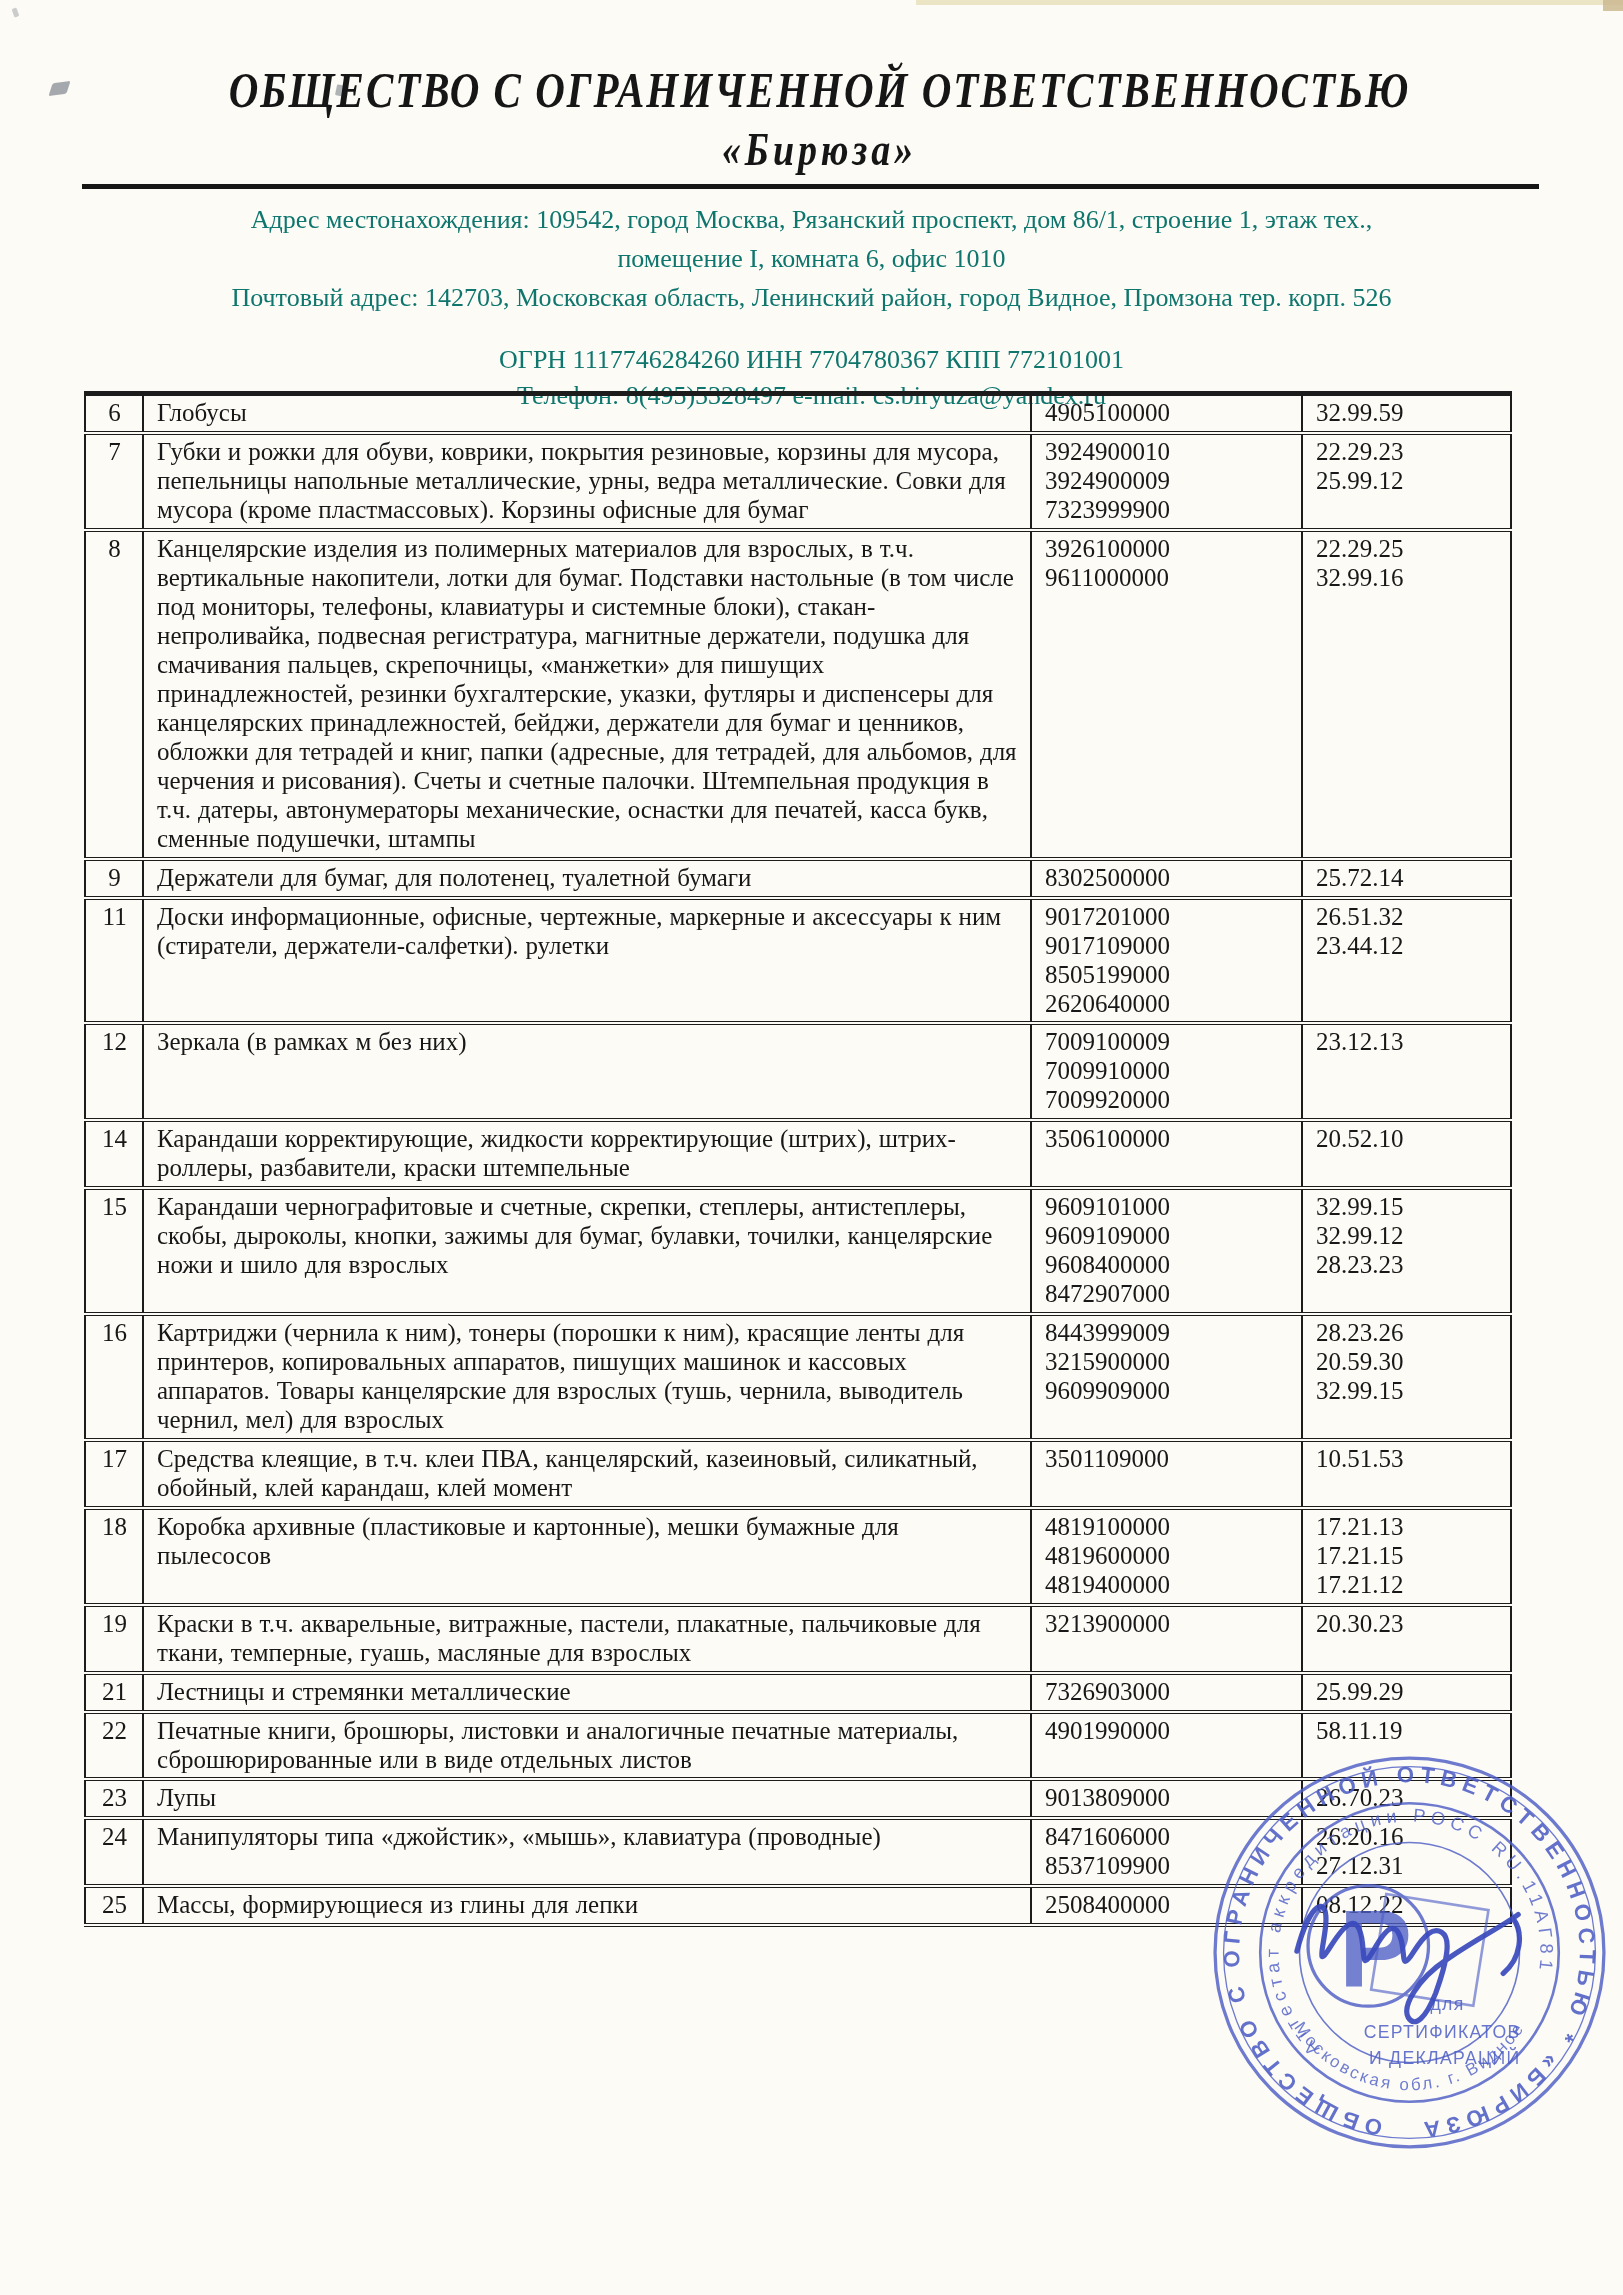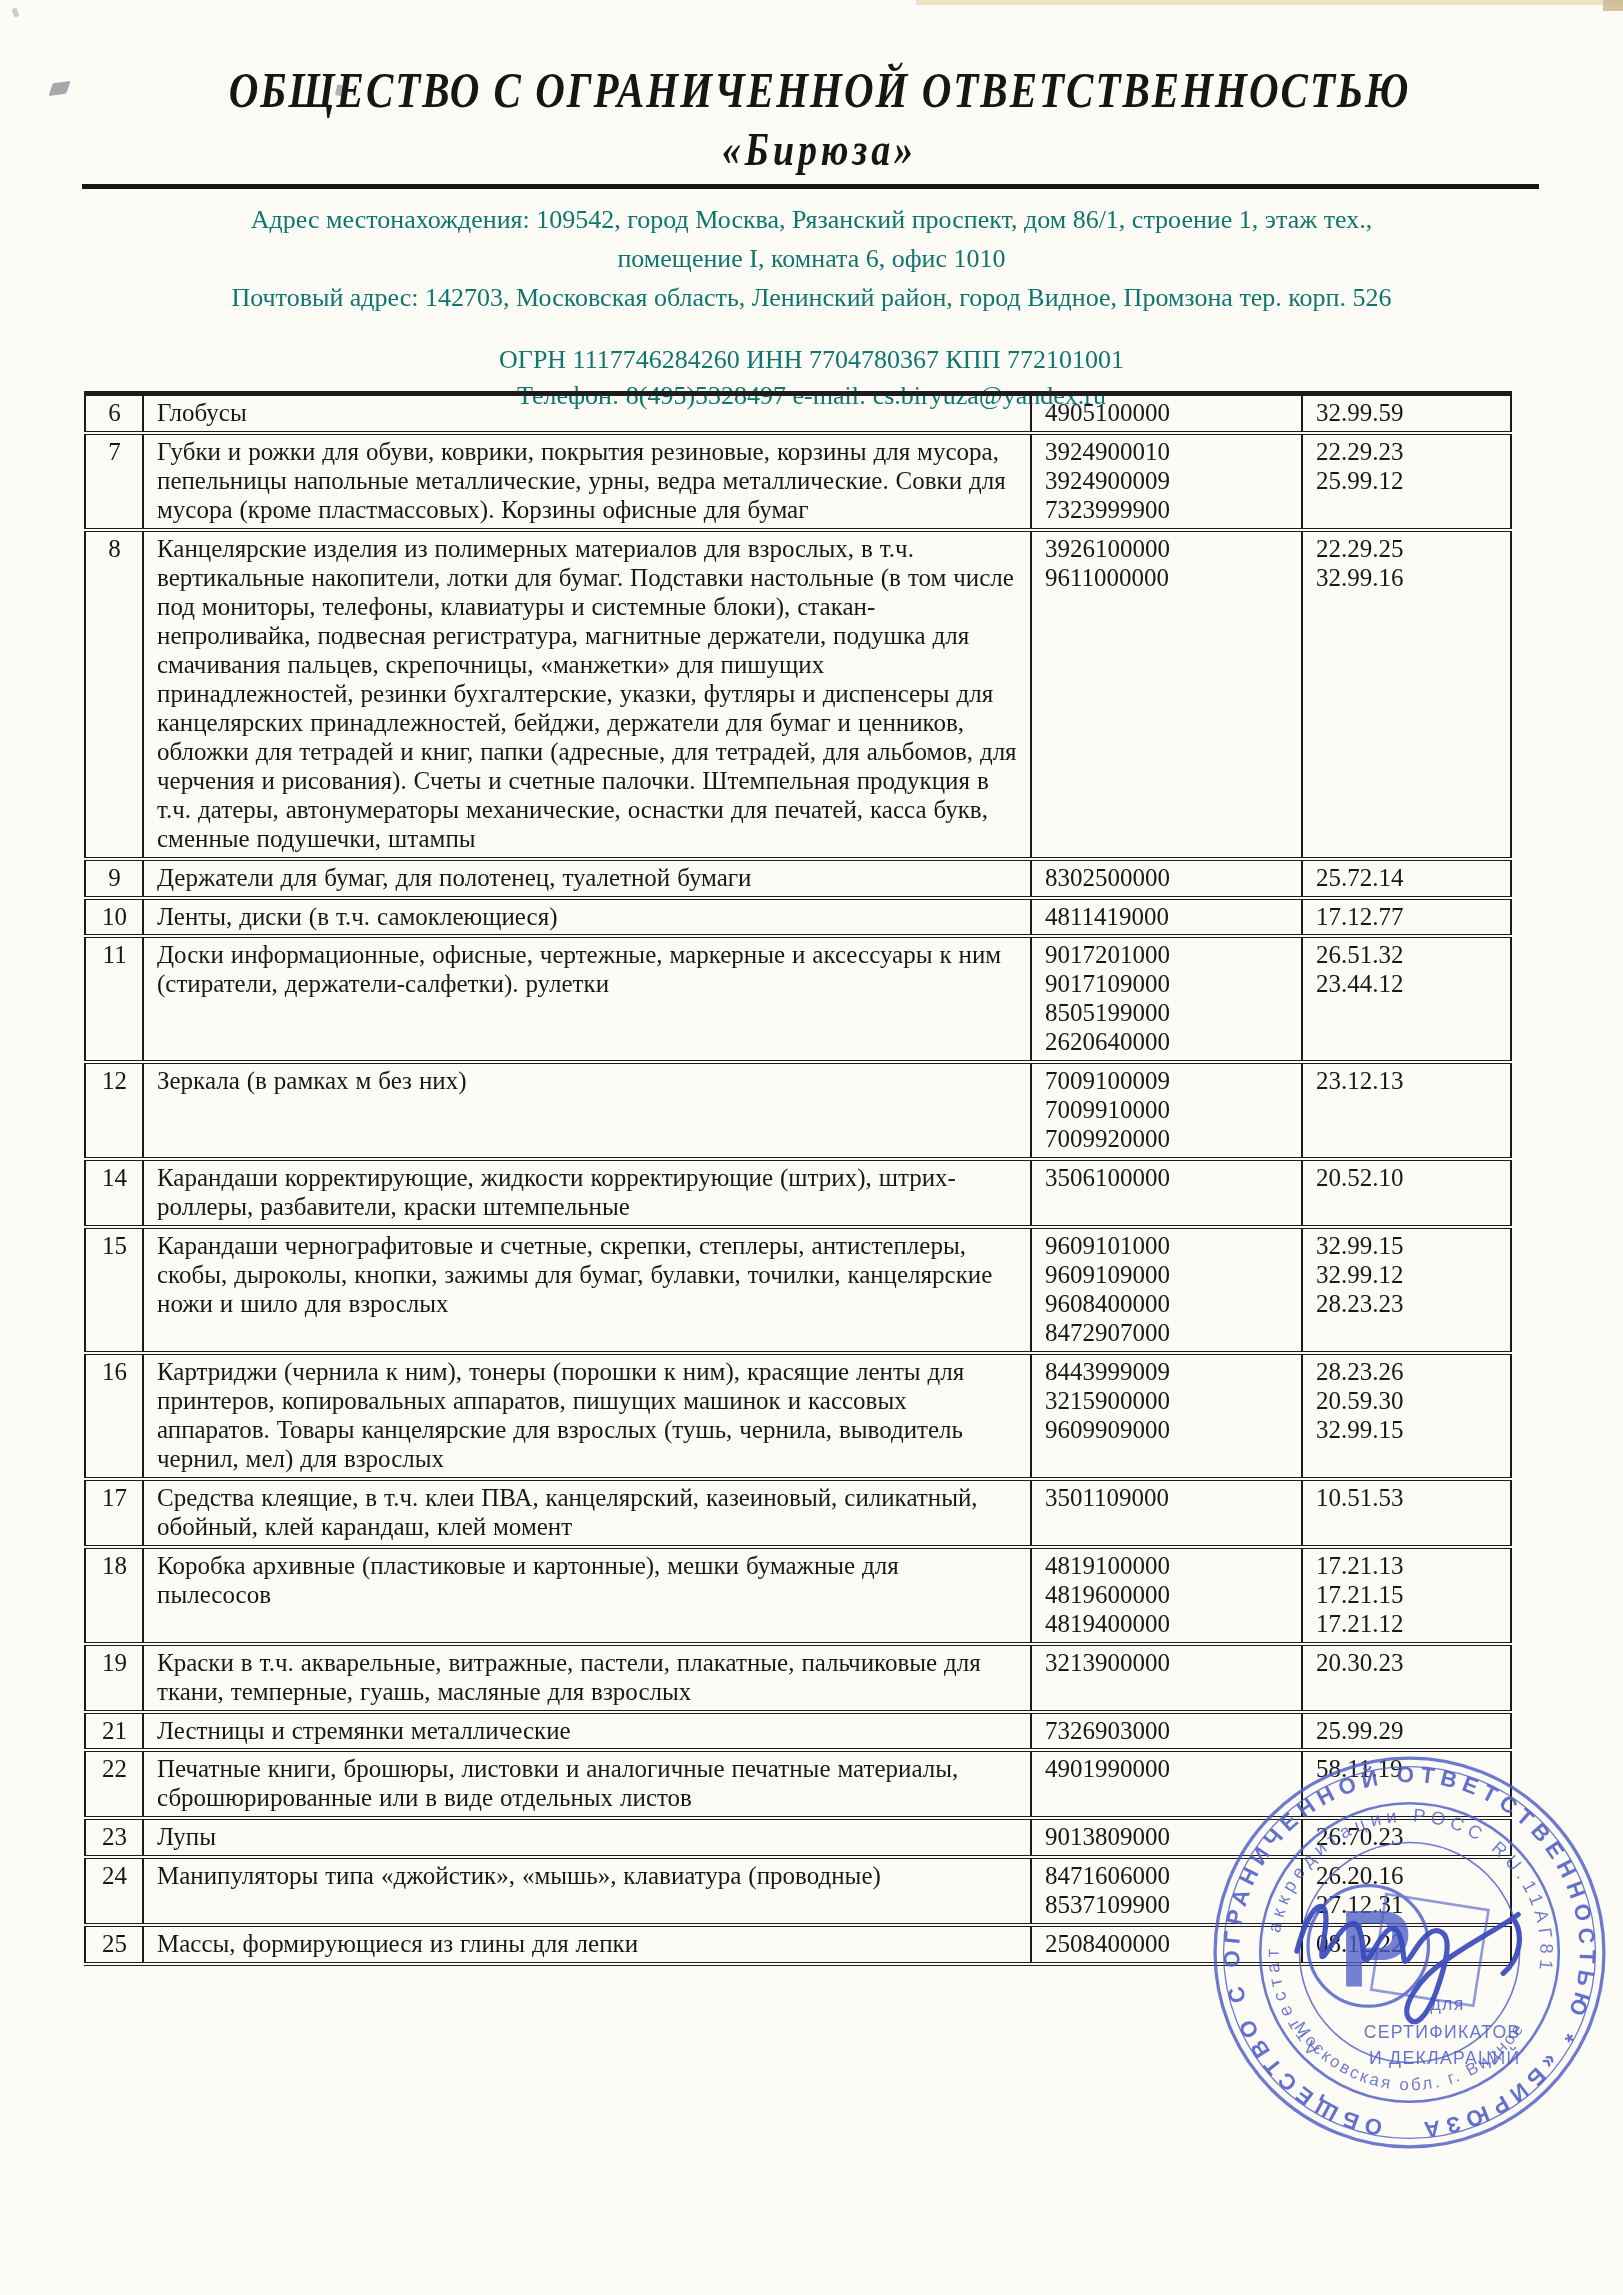--- a/index.html
+++ b/index.html
@@ -120,30 +120,20 @@
         </td>
       </tr>
       <tr>
         <td class="c-num">9</td>
         <td class="c-desc">Держатели для бумаг, для полотенец, туалетной бумаги</td>
         <td>
           <div class="code-line">8302500000</div>
         </td>
         <td>
           <div class="okved-line">25.72.14</div>
-        </td>
-      </tr>
-      <tr>
-        <td class="c-num">10</td>
-        <td class="c-desc">Ленты, диски (в т.ч. самоклеющиеся)</td>
-        <td>
-          <div class="code-line">4811419000</div>
-        </td>
-        <td>
-          <div class="okved-line">17.12.77</div>
         </td>
       </tr>
       <tr>
         <td class="c-num">11</td>
         <td class="c-desc">Доски информационные, офисные, чертежные, маркерные и аксессуары к ним (стиратели, держатели-салфетки). рулетки</td>
         <td>
           <div class="code-line">9017201000</div>
           <div class="code-line">9017109000</div>
           <div class="code-line">8505199000</div>
           <div class="code-line">2620640000</div>

